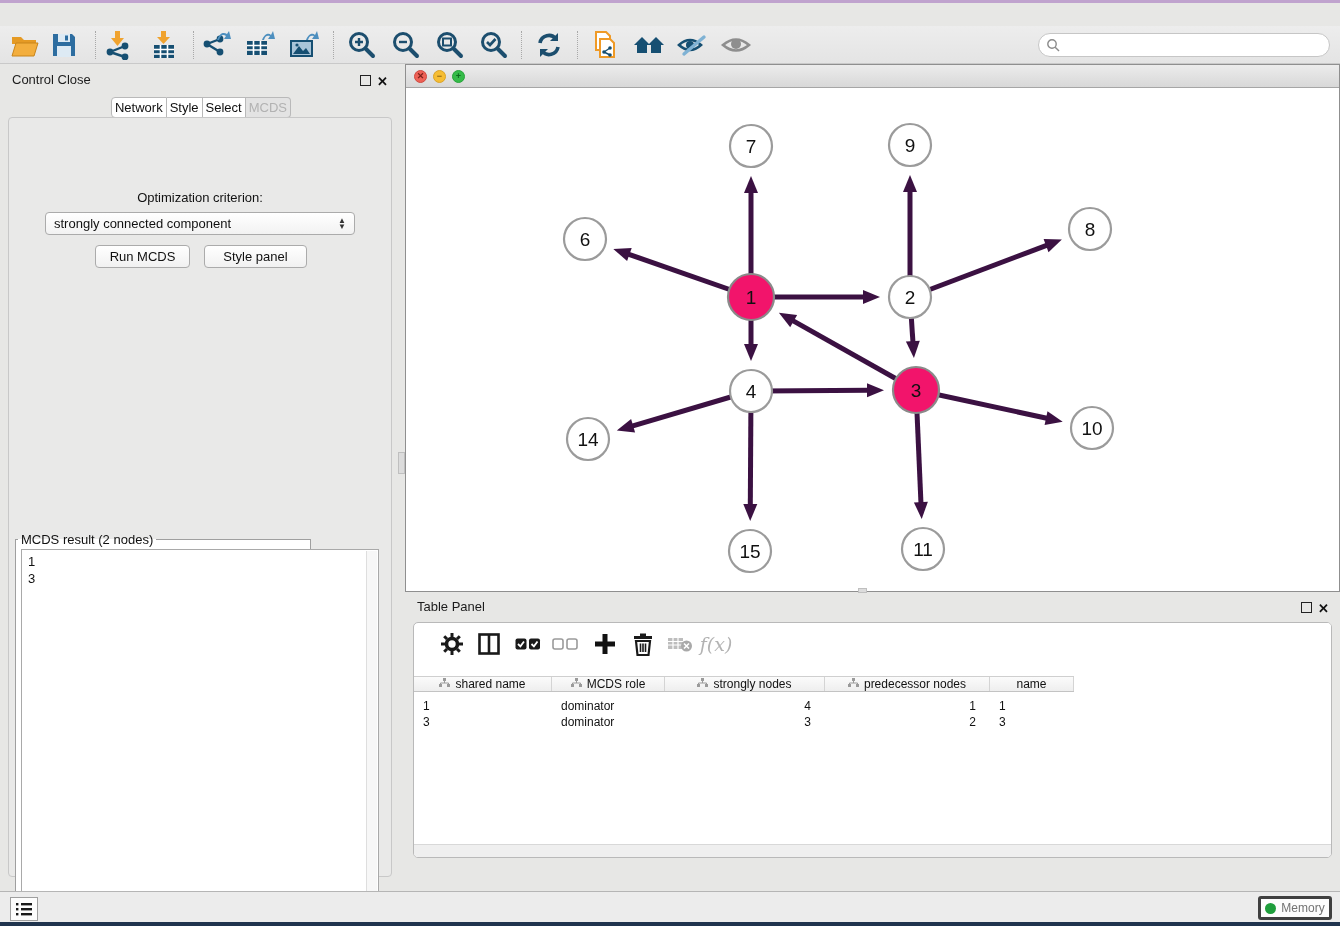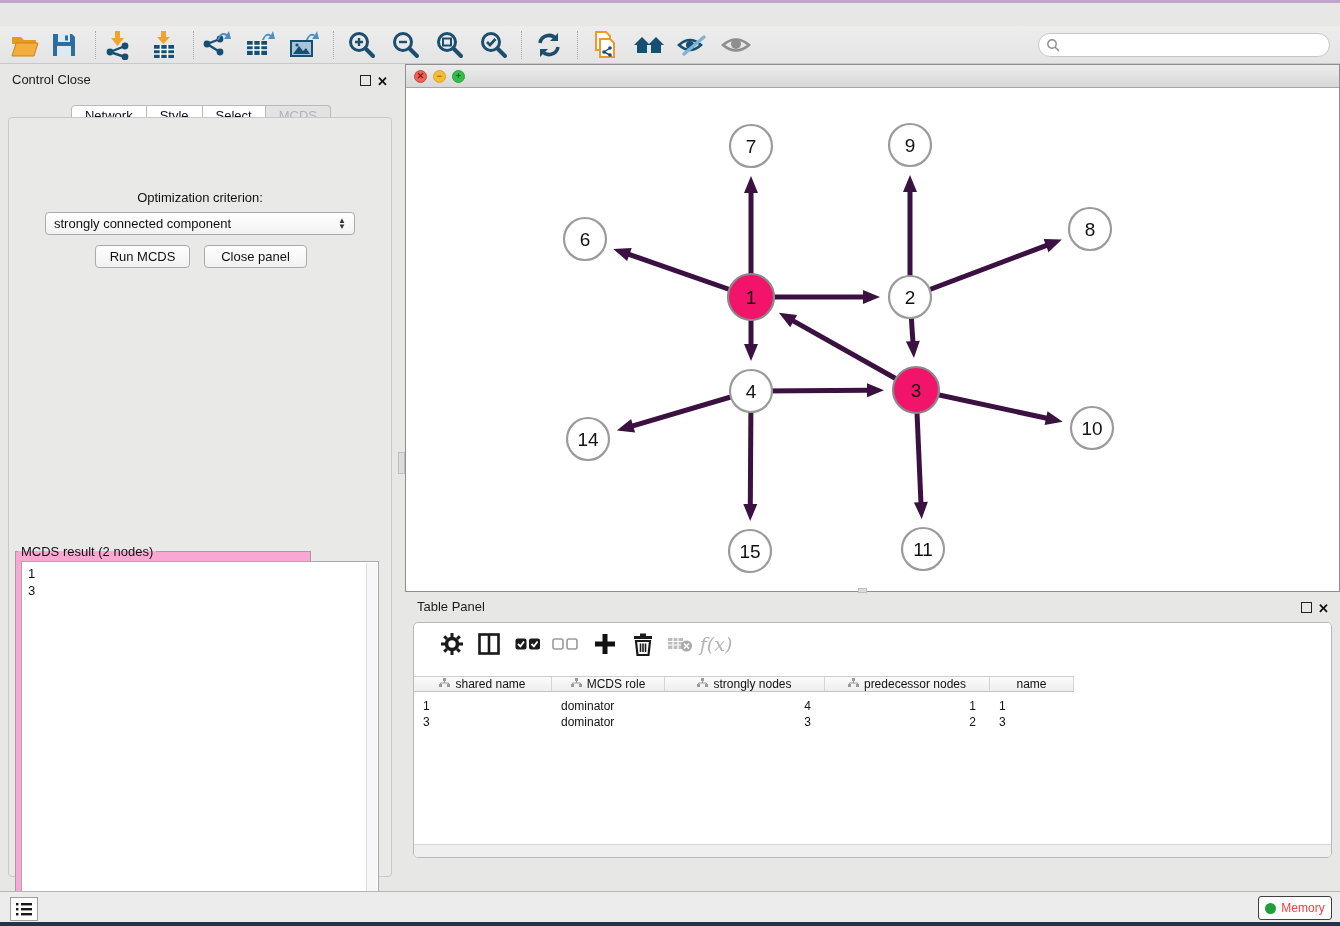--- a/index.html
+++ b/index.html
@@ -23,37 +23,37 @@
   .searchbox input { border:none; outline:none; flex:1; font-size:12px; font-family:"Liberation Sans",sans-serif; background:transparent; }
 
   
   .cp { position:absolute; left:0; top:64px; width:402px; height:827px; background:#e7e7e5; }
   .panel-head { position:absolute; left:0; top:4px; width:100%; height:24px; }
   .panel-head .ptitle { position:absolute; left:12px; top:4px; font-size:13px; color:#1c1c1c; }
   .float-btn { position:absolute; width:11px; height:11px; border:1.5px solid #222; background:transparent; }
   .close-x { position:absolute; font-size:13px; font-weight:bold; color:#111; line-height:13px; }
 
   .tabs-row { position:absolute; display:flex; justify-content:center; }
-  .tab { height:21px; line-height:19px; padding:0 13px; font-size:13px; color:#111; background:#fff;
-    border:1px solid #b9b9b9; border-left:none;margin-top:8px; }
+  .tab { height:21px; line-height:19px; padding:0 3px; font-size:13px; color:#111; background:#fff;
+    border:1px solid #b9b9b9; border-left:none; }
   .tab:first-child { border-left:1px solid #b9b9b9; border-radius:4px 0 0 4px; }
   .tab:last-child { border-radius:0 4px 4px 0; }
   .tab.active { background:#e3e3e3; color:#b2b2b2; }
 
   .cp-sub { position:absolute; left:8px; top:53px; width:384px; height:760px; background:#e9e9e8;
     border:1px solid #c8c8c8; border-radius:4px; }
   .opt-label { position:absolute; left:0; width:100%; top:72px; text-align:center; font-size:13px; color:#111; }
   .dropdown { position:absolute; left:36px; top:94px; width:310px; height:23px; background:linear-gradient(#ffffff,#f2f2f2);
     border:1px solid #ababab; border-radius:4px; font-size:13px; color:#111; display:flex; align-items:center; padding:0 8px; }
   .dropdown .stepper { margin-left:auto; display:flex; flex-direction:column; align-items:center; line-height:6px; color:#333; font-size:8px; }
   .btn { position:absolute; height:23px; background:linear-gradient(#ffffff,#f1f1f1); border:1px solid #ababab;
     border-radius:4px; font-size:13px; color:#111; display:flex; align-items:center; justify-content:center; }
 
-  fieldset.mcds { position:absolute; left:6px; top:426px; width:296px; height:378px;
-    border:1px solid #9f9f9f; background:#f9a8d4; }
+  fieldset.mcds { position:absolute; left:6px; top:414px; width:296px; height:378px;
+    border:1px solid #9f9f9f; background:#ffffff; }
   fieldset.mcds legend { font-size:13px; color:#111; padding:0 3px; margin-left:2px; }
   .mcds-text { position:absolute; left:5px; top:2px; width:358px; height:352px; background:#fff;
     border:1px solid #a9a9a9; font-size:13px; color:#111; padding:3px 0 0 6px; line-height:17px; }
   .mcds-scroll { position:absolute; right:1px; top:1px; width:11px; height:350px; background:#f7f7f7; border-left:1px solid #dedede; }
 
   
   .netwin { position:absolute; left:405px; top:64px; width:935px; height:528px; background:#fff;
     border:1px solid #8f8f8f; }
   .netwin .ntitle { position:absolute; left:0; top:0; width:100%; height:23px;
     background:linear-gradient(#ececec,#d8d8d8); border-bottom:1px solid #a6a6a6; }
@@ -82,22 +82,22 @@
   .trow { position:absolute; left:0; display:flex; height:16px; }
   .td { font-size:12px; color:#111; height:16px; line-height:16px; }
   .hscroll { position:absolute; left:0; bottom:0; width:100%; height:13px; background:#efefef; border-top:1px solid #d8d8d8; }
 
   .tp-tabs { position:absolute; left:0; right:0; top:268px; display:flex; justify-content:center; }
 
   
   .statusbar { position:absolute; left:0; top:891px; width:1340px; height:31px; background:#ececec; border-top:1px solid #b5b5b5; }
   .listbtn { position:absolute; left:10px; top:5px; width:28px; height:24px; background:#fdfdfd; border:1px solid #9f9f9f;
     display:flex; align-items:center; justify-content:center; }
-  .membtn { position:absolute; right:8px; top:4px; width:74px; height:24px; background:#fdfdfd; border:1px solid #404040;
-    border-radius:3px; display:flex; align-items:center; justify-content:center; gap:5px; font-size:12px; color:#ef4444; }
+  .membtn { position:absolute; right:8px; top:4px; width:74px; height:24px; background:#fdfdfd; border:3px solid #404040;
+    border-radius:3px; display:flex; align-items:center; justify-content:center; gap:5px; font-size:12px; color:#737373; }
   .memdot { width:11px; height:11px; border-radius:50%; background:#1f9e3c; }
   .desktop-bottom { position:absolute; left:0; top:922px; width:1340px; height:4px; background:#20344e; }
 </style>
 </head>
 <body>
 
 <div id="app">
 
   <div class="desktop-top"></div>
 
@@ -253,21 +253,21 @@
     <div class="cp-sub">
       <div class="opt-label">Optimization criterion:</div>
       <div class="dropdown">
         <span>strongly connected component</span>
         <span class="stepper">
             <span>▲</span>
             <span>▼</span>
           </span>
       </div>
       <div class="btn" style="left:86px; top:127px; width:95px">Run MCDS</div>
-      <div class="btn" style="left:195px; top:127px; width:103px">Close panel</div>
+      <div class="btn" style="left:195px; top:127px; width:103px">Style panel</div>
       <fieldset class="mcds">
         <legend>MCDS result (2 nodes)</legend>
         <div class="mcds-text">
           <div>1</div>
             <div>3</div>
             <div class="mcds-scroll"></div>
         </div>
       </fieldset>
     </div>
   </div>

